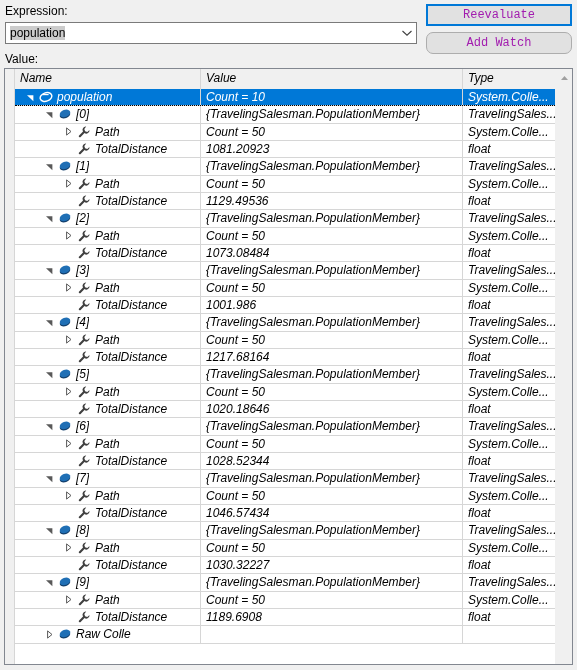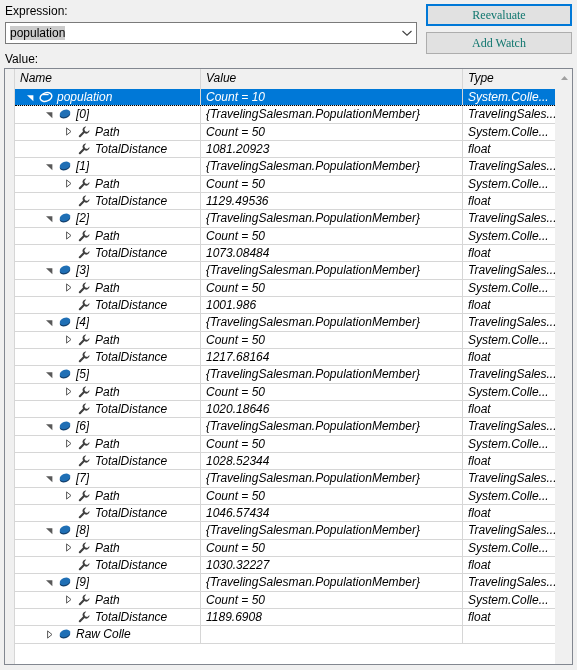--- a/index.html
+++ b/index.html
@@ -62,36 +62,36 @@
   }
   .combo-arrow svg { display:block; }
 
   .btn {
     position: absolute;
     width: 146px;
     height: 22px;
     background: #e1e1e1;
     border: 1px solid #adadad;
     box-sizing: border-box;
-    font-family: Liberation Serif, serif;
+    font-family: Liberation Mono, monospace;
     font-size: 12px;
-    color: #0f766e;
+    color: #a21caf;
     text-align: center;
     line-height: 20px;
     padding: 0;
     cursor: default;
   }
   #reevaluate-button {
     left: 426px; top: 4px;
     border: 2px solid #0078d7;
     line-height: 18px;
     background: #e1e1e1;
   }
   #add-watch-button {
-    left: 426px; top: 32px;
+    left: 426px; top: 32px; border-radius: 7px;
   }
 
   
   #grid {
     position: absolute;
     left: 4px; top: 68px;
     width: 569px; height: 597px;
     background: #ffffff;
     border: 1px solid #828790;
     box-sizing: border-box;

